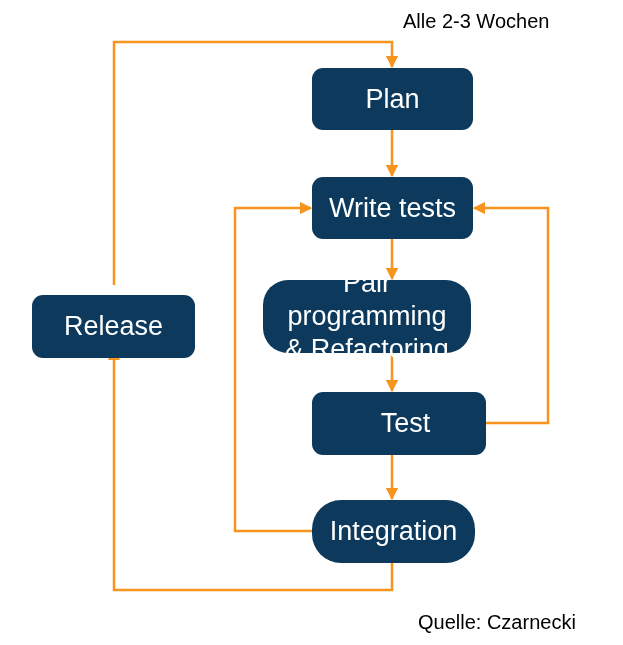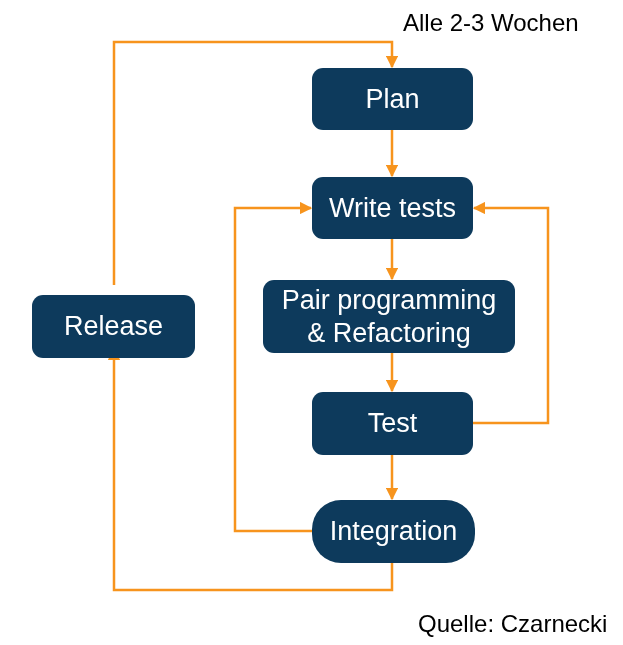--- a/index.html
+++ b/index.html
@@ -37,28 +37,28 @@
     display: flex;
     align-items: center;
     justify-content: center;
     text-align: center;
     font-size: 27px;
     line-height: 1.22;
     white-space: pre-line;
   }
   .node-plan        { left: 312px; top: 68px;  width: 161px; height: 62px; }
   .node-write-tests { left: 312px; top: 177px; width: 161px; height: 62px; }
-  .node-pair        { left: 263px; top: 280px; width: 252px; height: 73px; }
-  .node-test        { left: 312px; top: 392px; width: 161px; height: 63px; }
+  .node-pair        { left: 263px; top: 280px; width: 208px; height: 73px; border-radius: 25px; }
+  .node-test        { left: 312px; top: 392px; width: 161px; height: 63px; padding-left: 13px; }
   .node-integration { left: 312px; top: 500px; width: 163px; height: 63px; border-radius: 29px; }
   .node-release     { left: 32px;  top: 295px; width: 163px; height: 63px; }
   .annotation {
     position: absolute;
     color: var(--annotation-text, #000000);
-    font-size: 24px;
+    font-size: 20px;
     line-height: 1.1;
     white-space: nowrap;
   }
   .annotation-cycle  { left: 403px; top: 10px; }
   .annotation-daily  { left: 489px; top: 519px; }
   .annotation-source { left: 418px; top: 611px; }
 </style>
 </head>
 <body>
 

